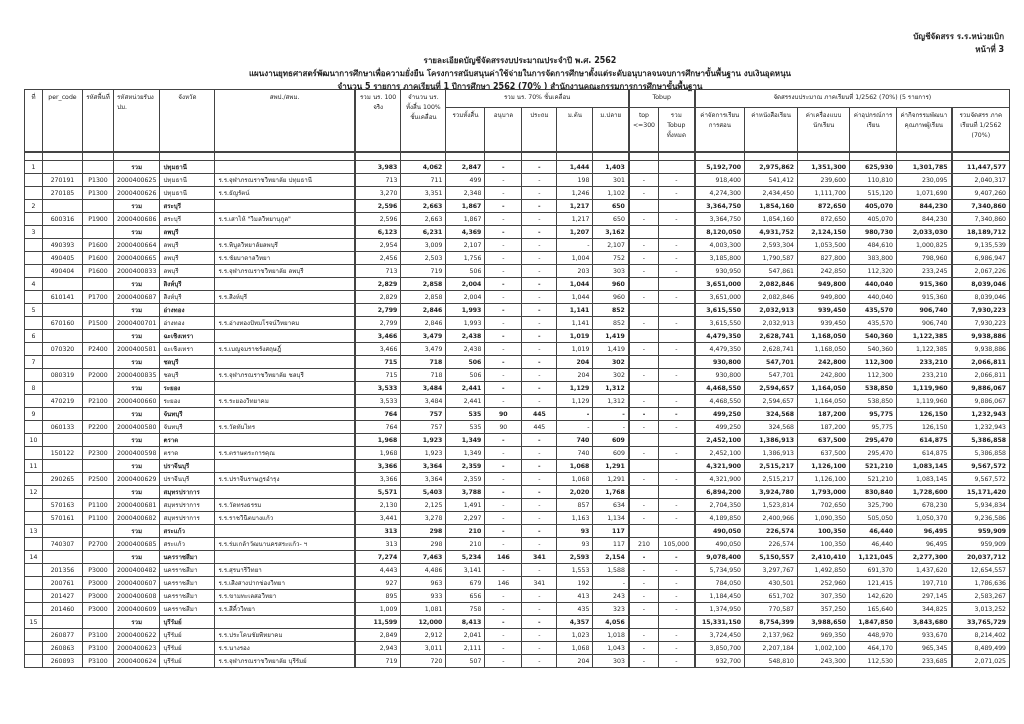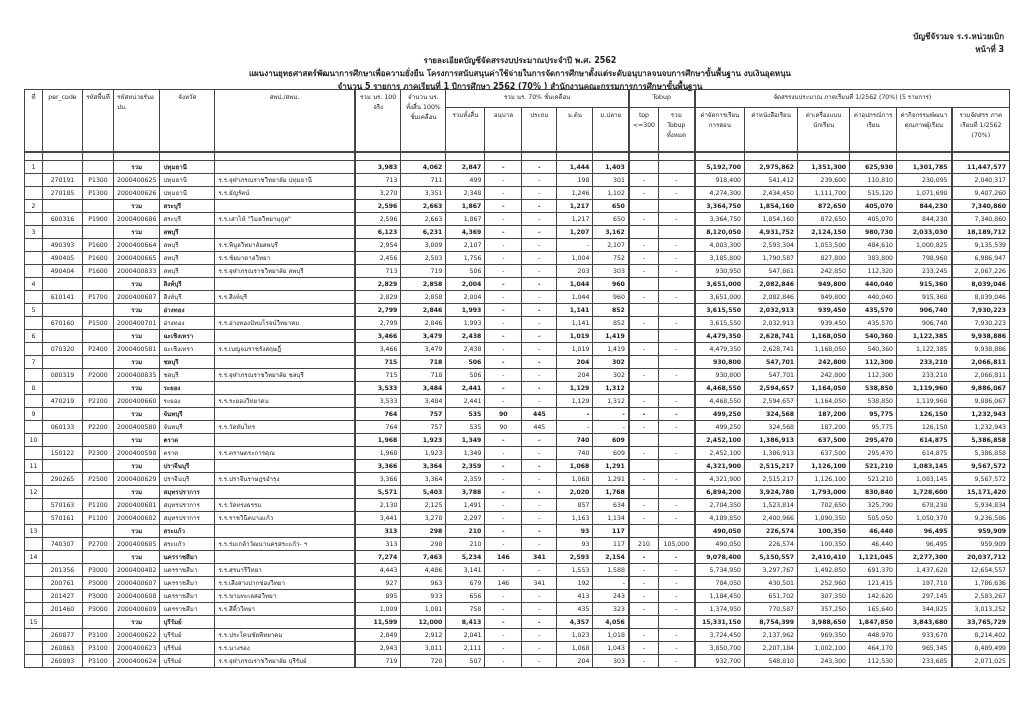--- a/index.html
+++ b/index.html
@@ -45,21 +45,21 @@
   .num { text-align: right; }
   .ctr { text-align: center; }
   tr.total td { font-weight: bold; }
   tr.total td.idx { font-weight: normal; }
   .dbl-left { border-left: 2px solid #444 !important; }
 </style>
 </head>
 <body>
 
 <div class="top-right">
-  <div>บัญชีจัรวมจ ร.ร.หน่วยเบิก</div>
+  <div>บัญชีจัดสรร ร.ร.หน่วยเบิก</div>
   <div>หน้าที่ 3</div>
 </div>
 
 <div class="titles">
   <div>รายละเอียดบัญชีจัดสรรงบประมาณประจำปี พ.ศ. 2562</div>
   <div>แผนงานยุทธศาสตร์พัฒนาการศึกษาเพื่อความยั่งยืน โครงการสนับสนุนค่าใช้จ่ายในการจัดการศึกษาตั้งแต่ระดับอนุบาลจนจบการศึกษาขั้นพื้นฐาน  งบเงินอุดหนุน</div>
   <div>จำนวน 5 รายการ  ภาคเรียนที่ 1 ปีการศึกษา 2562 (70% ) สำนักงานคณะกรรมการการศึกษาขั้นพื้นฐาน</div>
 </div>
 
 <table class="grid">

